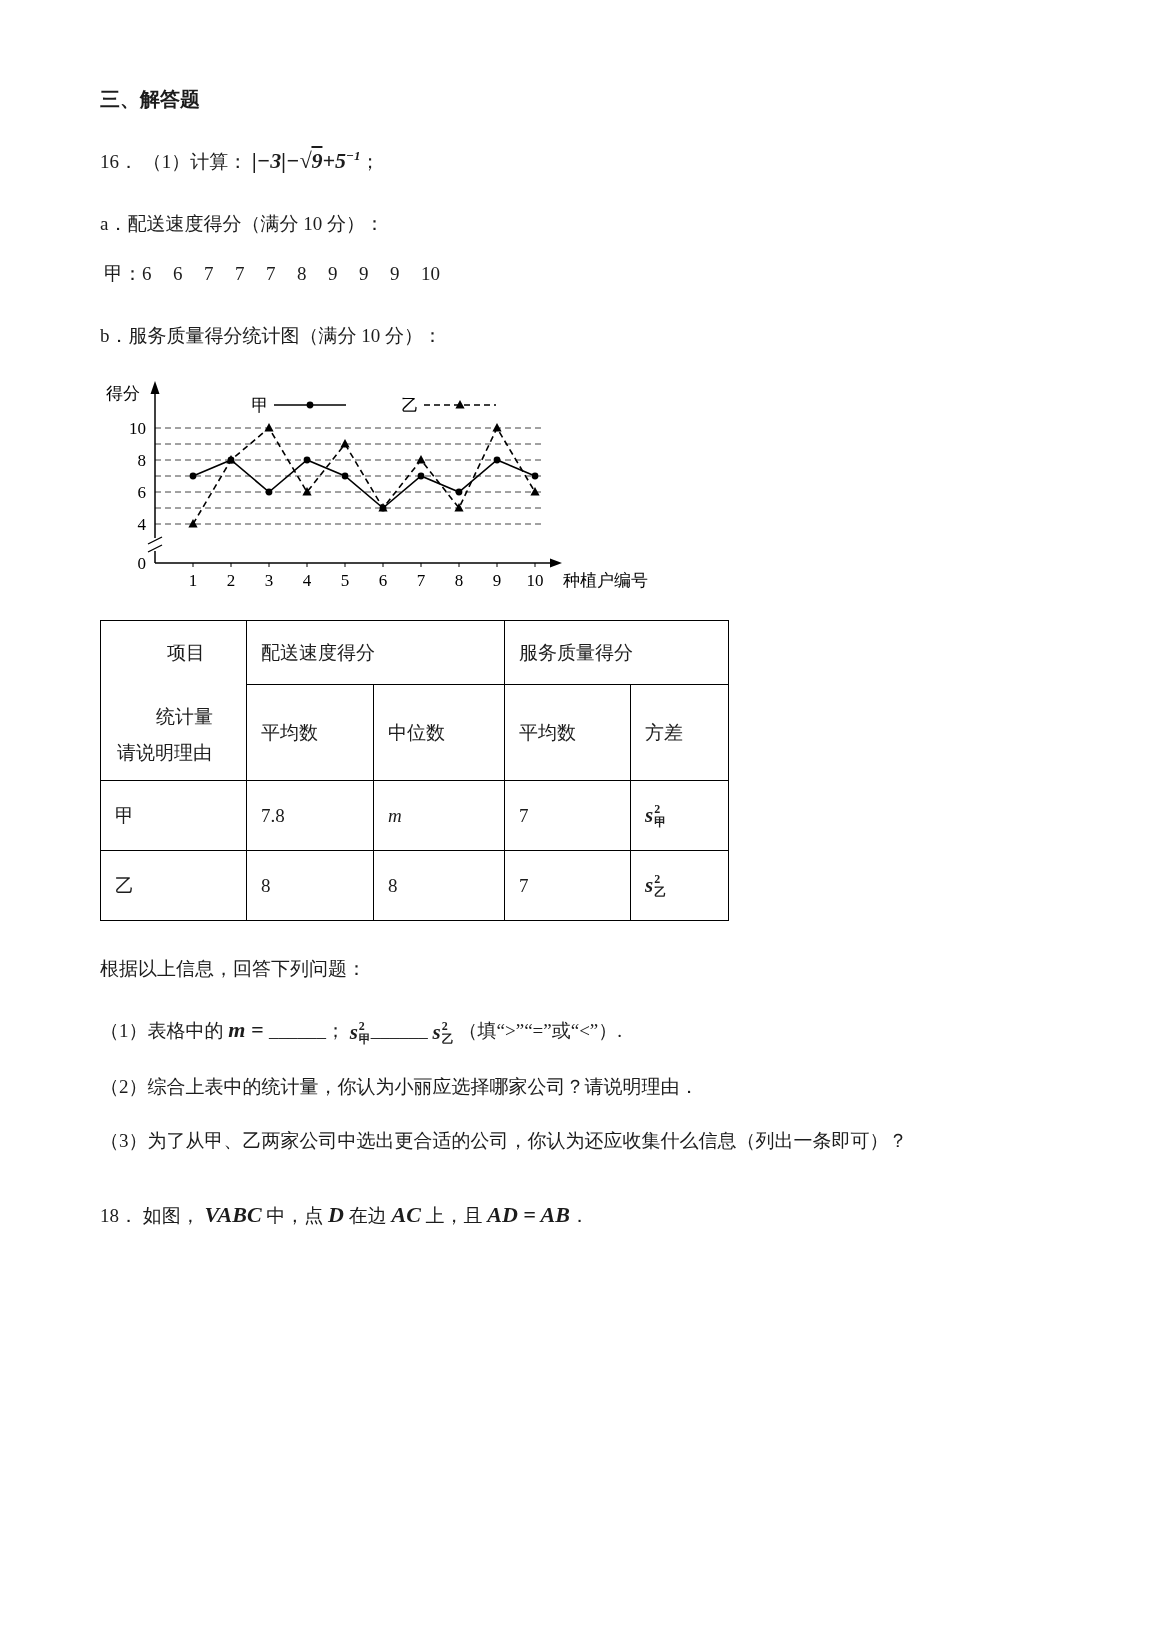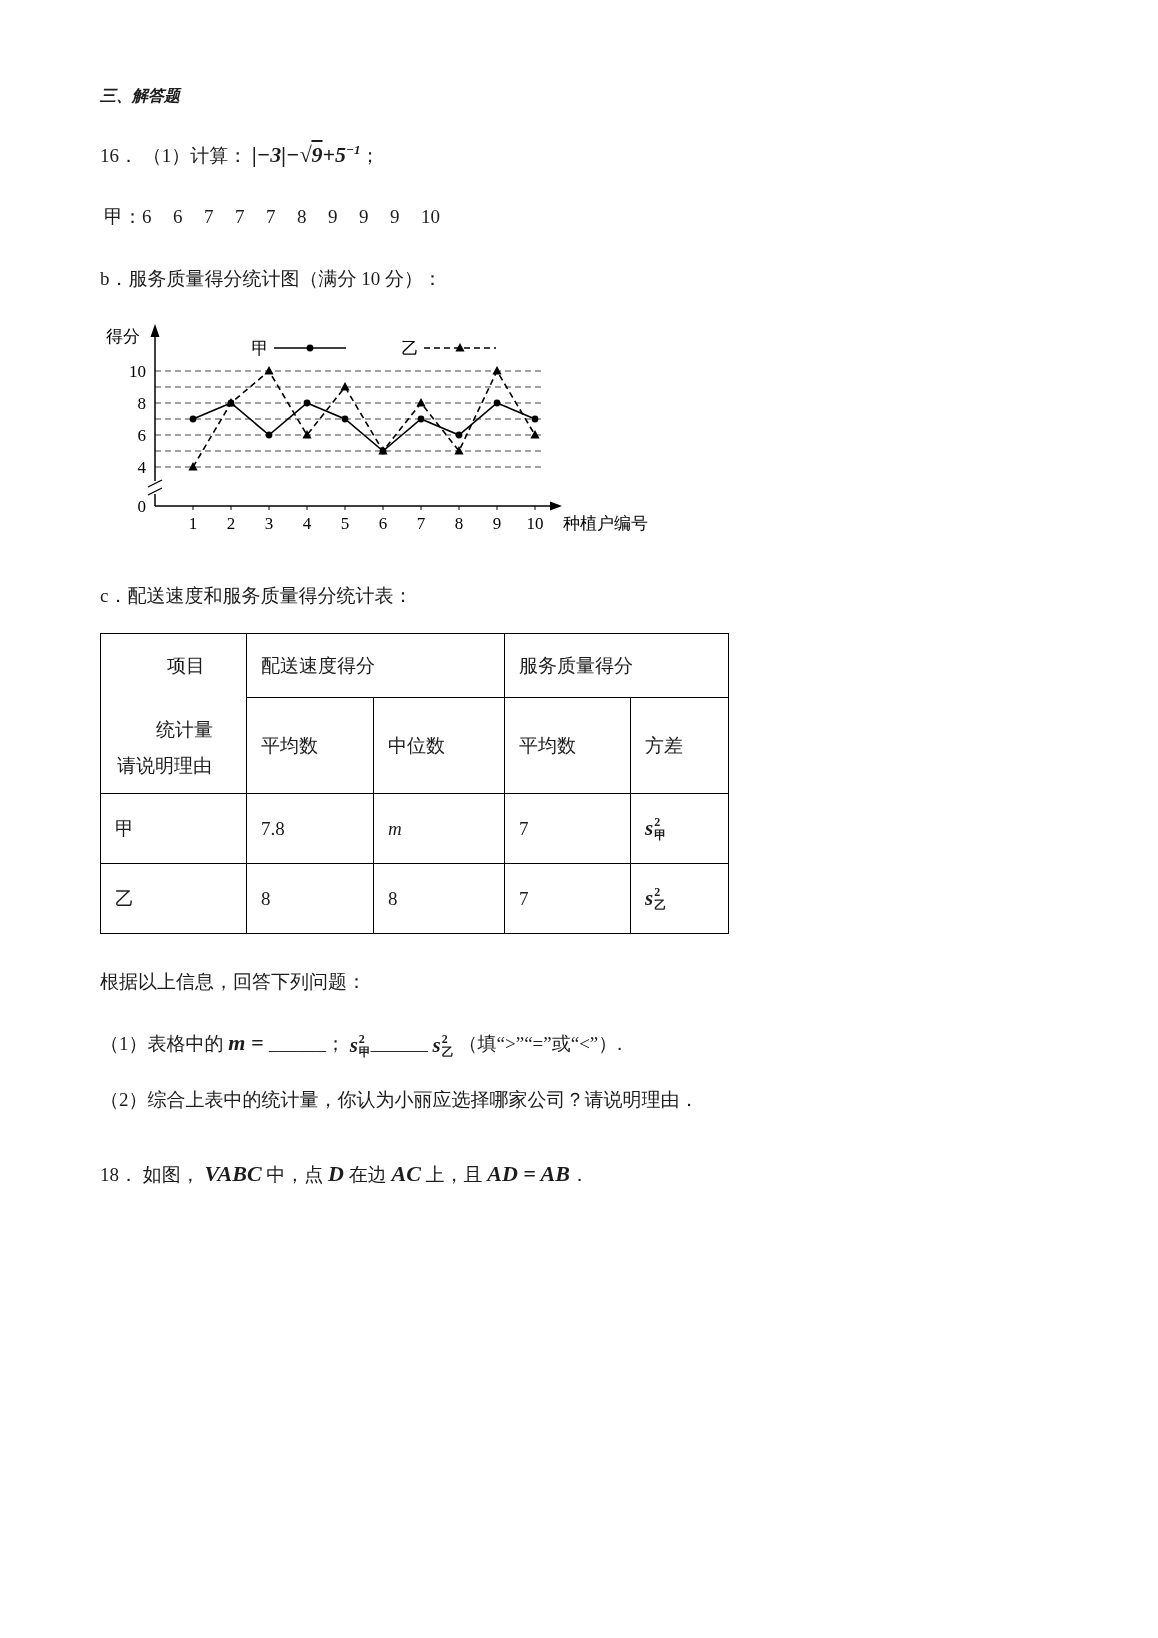--- a/index.html
+++ b/index.html
@@ -3,21 +3,21 @@
 <meta charset="utf-8">
 <style>
   * { box-sizing: border-box; }
   html,body { margin:0; padding:0; background:#ffffff; }
   .page {
     width:1158px; min-height:1638px; background:#fff;
     font-family:"Liberation Serif","DejaVu Serif",serif;
     color:#1c1c1c; font-size:19px;
     padding:86px 98px 60px 100px;
   }
-  .heading { font-size:16px; font-weight:bold; margin:0 0 30px 0;font-style:italic; }
+  .heading { font-size:20px; font-weight:bold; margin:0 0 30px 0; }
   .line { margin:35px 0; }
   .formula { font-family:"Liberation Serif","DejaVu Serif",serif; font-weight:bold; font-style:italic; font-size:22px; }
   .formula sup { font-size:13px; font-weight:bold; }
   .sqrt-arg { text-decoration:overline; }
   .para { line-height:2.35; text-align:justify; margin:14px 0 30px 0; }
   .raised { font-weight:bold; position:relative; top:-6px; font-size:20px; }
   .item-label { margin:36px 0 24px 0; }
   .score-line { margin:24px 4px; }
   .scores { word-spacing:6px; white-space:pre-wrap; }
   .chart-wrap { margin:24px 0 6px 0; }
@@ -46,20 +46,21 @@
   <div class="heading">三、解答题</div>
 
   <div class="line">
     <span>16．</span>
     <span>（1）计算：</span>
     <span class="formula"><span>|−3|</span><span>−</span><span>√</span><span class="sqrt-arg">9</span><span>+</span><span>5</span><sup>−1</sup></span><span>；</span>
   </div>
 
 
 
+  <div class="item-label">a．配送速度得分（满分 10 分）：</div>
 
   <div class="score-line">
     <span>甲：</span><span class="scores">6  6  7  7  7  8  9  9  9  10</span>
   </div>
 
   <div class="item-label">b．服务质量得分统计图（满分 10 分）：</div>
   <div class="chart-wrap" id="chart-mount"><svg width="640" height="226" viewBox="0 0 640 226">
         <line x1="55" y1="151" x2="445" y2="151" stroke="#444" stroke-width="1" stroke-dasharray="6 4"></line>
         <line x1="55" y1="135" x2="445" y2="135" stroke="#444" stroke-width="1" stroke-dasharray="6 4"></line>
         <line x1="55" y1="119" x2="445" y2="119" stroke="#444" stroke-width="1" stroke-dasharray="6 4"></line>
@@ -124,21 +125,20 @@
         <polygon points="169,50 173.6,58.6 164.4,58.6" fill="#000"></polygon>
         <polygon points="207,114 211.6,122.6 202.4,122.6" fill="#000"></polygon>
         <polygon points="245,66 249.6,74.6 240.4,74.6" fill="#000"></polygon>
         <polygon points="283,130 287.6,138.6 278.4,138.6" fill="#000"></polygon>
         <polygon points="321,82 325.6,90.6 316.4,90.6" fill="#000"></polygon>
         <polygon points="359,130 363.6,138.6 354.4,138.6" fill="#000"></polygon>
         <polygon points="397,50 401.6,58.6 392.4,58.6" fill="#000"></polygon>
         <polygon points="435,114 439.6,122.6 430.4,122.6" fill="#000"></polygon>
       </svg></div>
 
-  <div class="item-label">c．配送速度和服务质量得分统计表：</div>
 
   <table class="stats">
     <colgroup>
       <col style="width:146px">
         <col style="width:127px">
         <col style="width:131px">
         <col style="width:126px">
         <col style="width:98px">
     </colgroup>
     <tbody>
@@ -206,20 +206,21 @@
         <span class="svar-s">s</span>
         <span class="svar-stack">
           <span class="svar-sup">2</span>
           <span class="svar-sub">乙</span>
         </span>
       </span>
     <span>（填“&gt;”“=”或“&lt;”）.</span>
   </div>
 
   <div class="q-line">（2）综合上表中的统计量，你认为小丽应选择哪家公司？请说明理由．</div>
+  <div class="q-line">（3）为了从甲、乙两家公司中选出更合适的公司，你认为还应收集什么信息（列出一条即可）？</div>
 
   <div class="line p18-line">
     <span>18．</span>
     <span>如图，</span>
     <span class="formula">VABC</span>
     <span>中，点</span>
     <span class="formula">D</span>
     <span>在边</span>
     <span class="formula">AC</span>
     <span>上，且</span>

